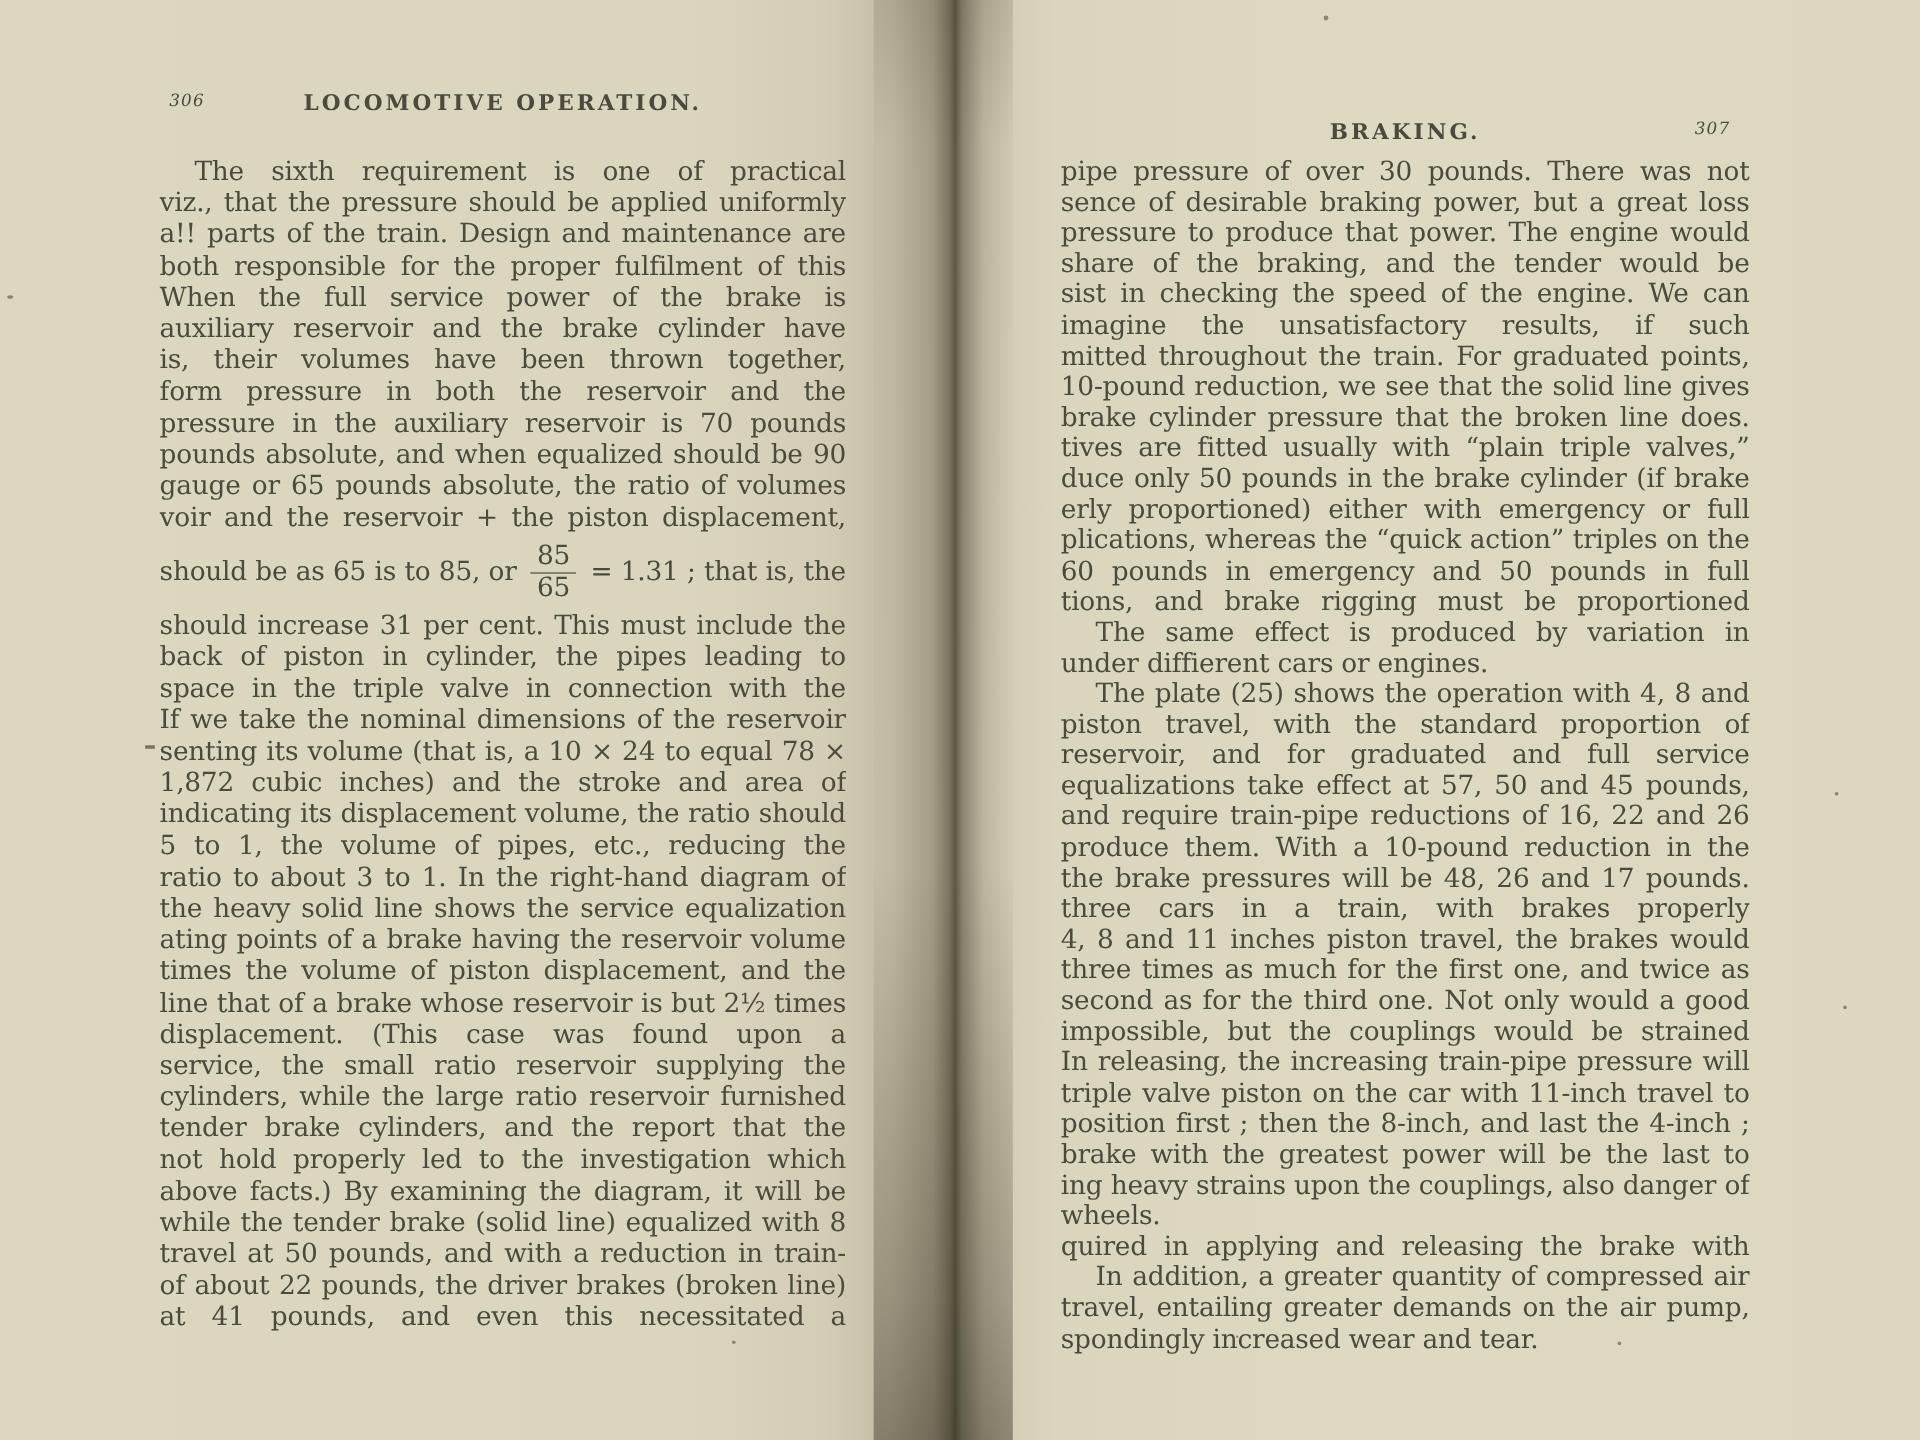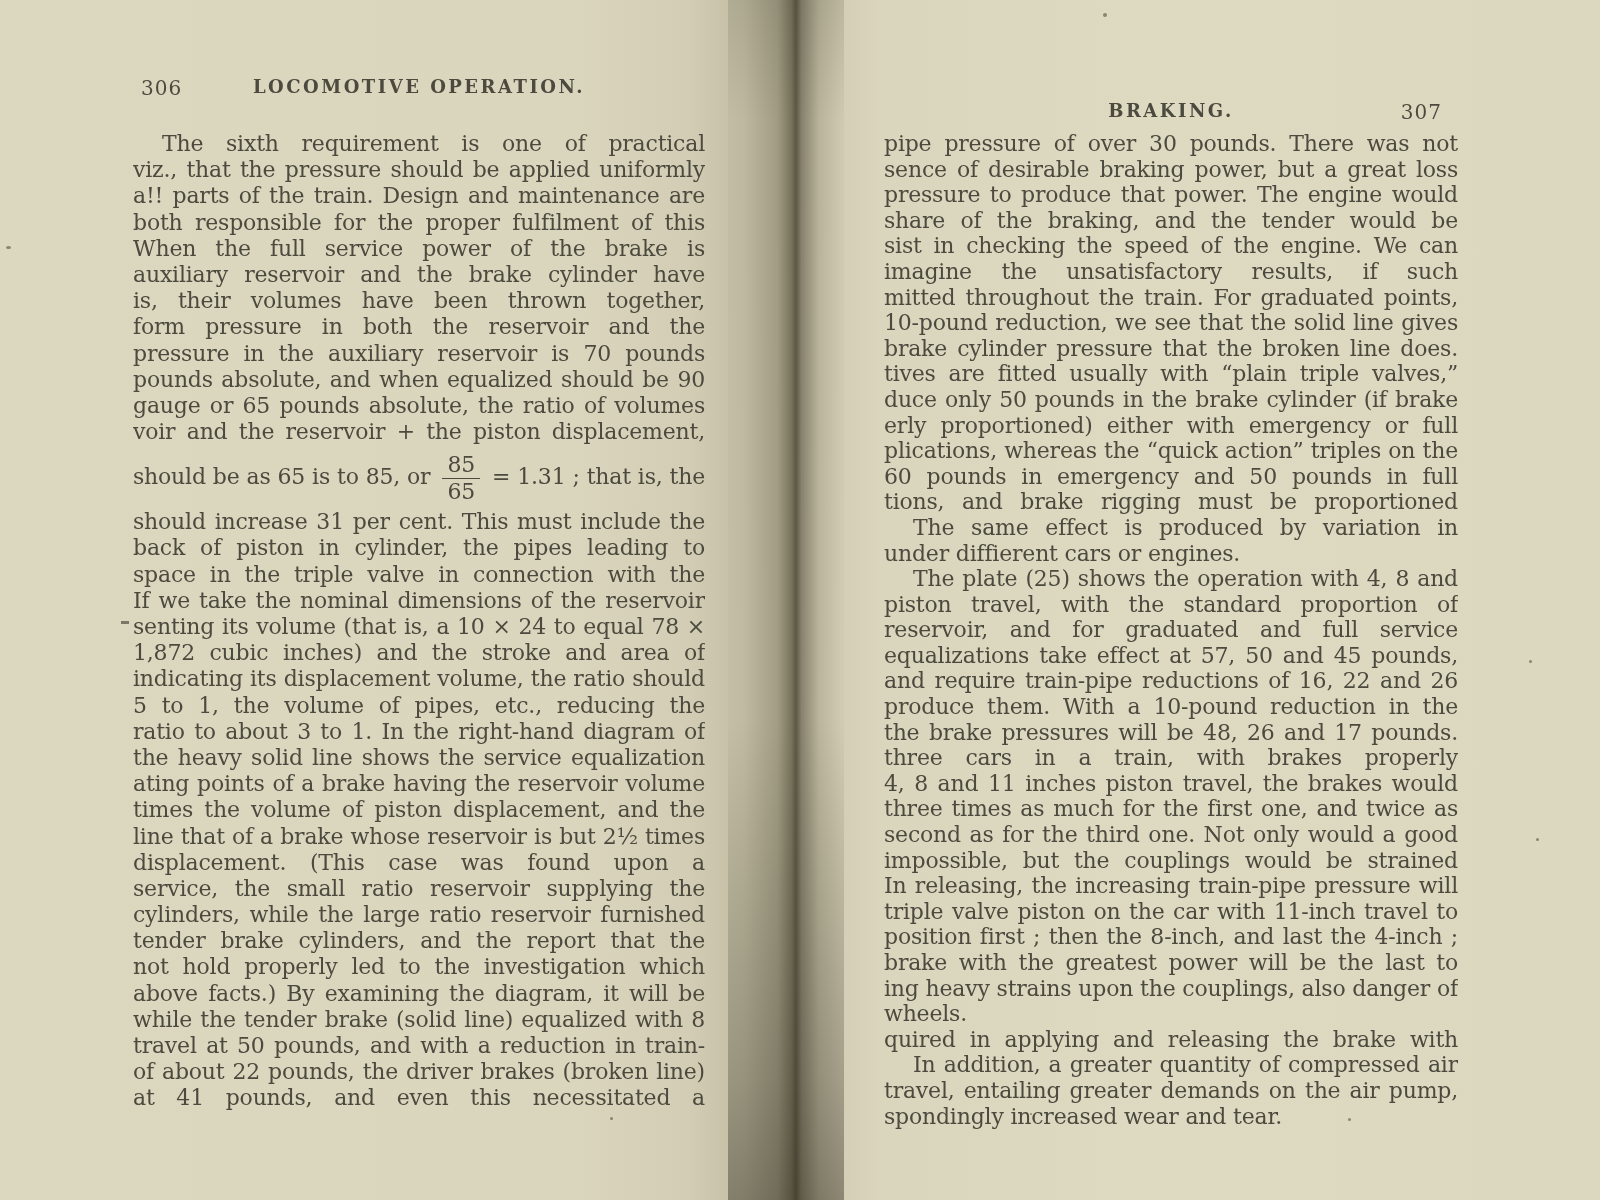--- a/index.html
+++ b/index.html
@@ -25,21 +25,21 @@
     background:linear-gradient(180deg,
       rgba(40,36,24,0.14) 0%, rgba(40,36,24,0.03) 10%,
       rgba(40,36,24,0.02) 60%, rgba(40,36,24,0.28) 90%,
       rgba(40,36,24,0.42) 100%);
     pointer-events:none;
   }
   .page-head{
     position:absolute;top:76px;height:30px;color:var(--ink);
     font-size:22px;
   }
-  .folio{position:absolute;top:0;font-size:20px;letter-spacing:1px;}
+  .folio{position:absolute;top:0;font-size:14px;letter-spacing:1px;font-style:italic;}
   .running-title{
     position:absolute;left:0;right:0;text-align:center;
     letter-spacing:2.5px;font-size:18px;font-weight:bold;
   }
   .page-text{
     position:absolute;color:var(--ink);
     font-size:22px;letter-spacing:-0.2px;
   }
   #left-text{left:133px;top:131px;width:572px;}
   #right-text{left:884px;top:131px;width:574px;}

